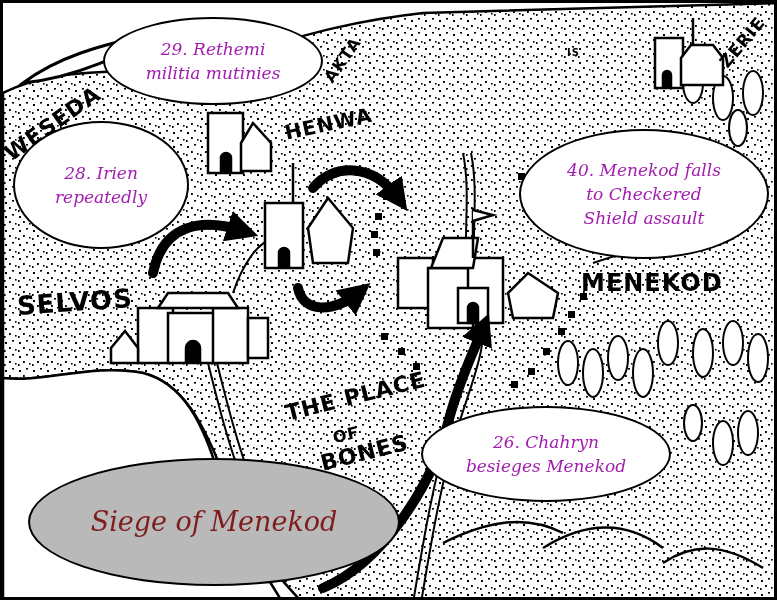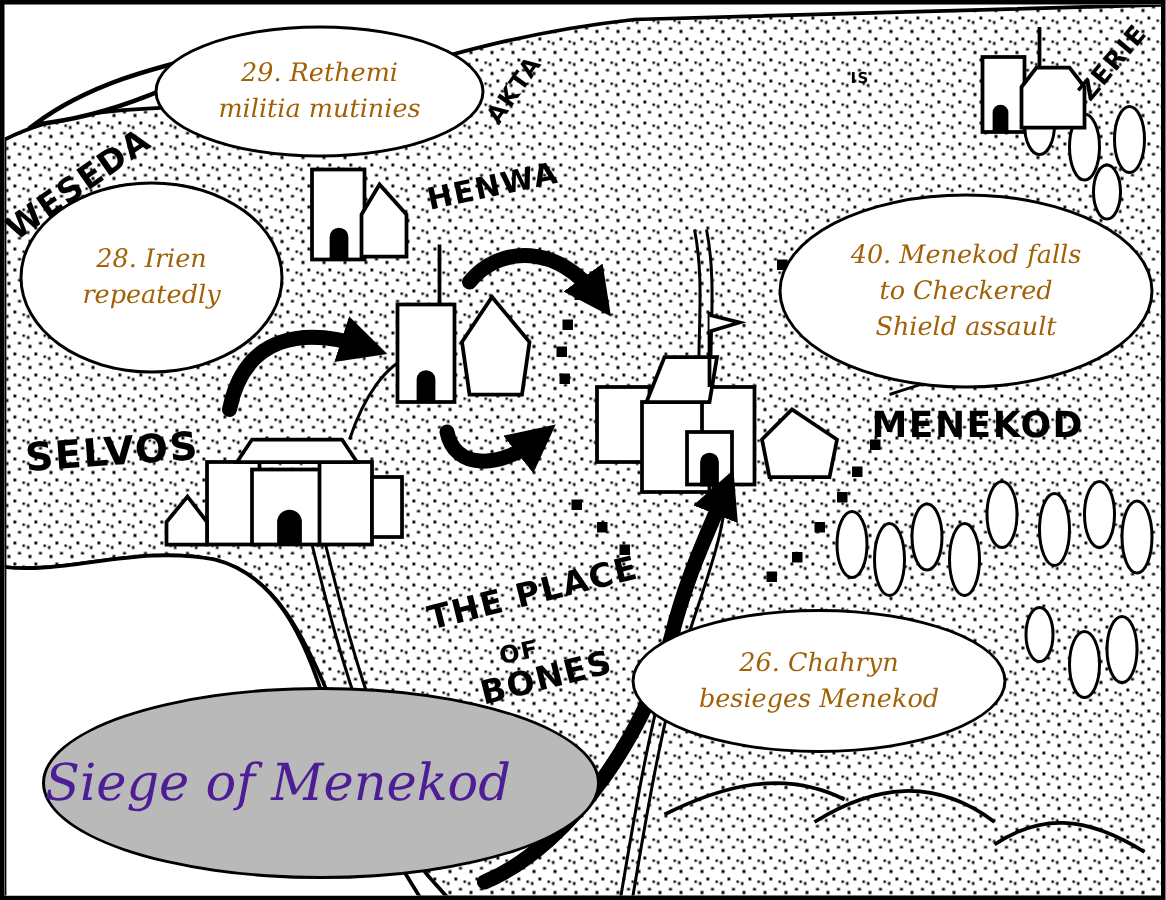--- a/index.html
+++ b/index.html
@@ -10,31 +10,31 @@
     border: 3px solid #000;
   }
   #map svg.terrain { position: absolute; left: 0; top: 0; }
   .callout {
     position: absolute; box-sizing: border-box;
     border: 2.5px solid #000; border-radius: 50%;
     background: #fff;
     display: flex; flex-direction: column; align-items: center; justify-content: center;
     text-align: center;
     font-family: "DejaVu Serif", "Liberation Serif", serif;
-    font-style: italic; color: #a16207;
+    font-style: italic; color: #a21caf;
     font-size: 17px; line-height: 24px;
   }
   .callout span { display: block; white-space: nowrap; }
   .title-oval {
     position: absolute; box-sizing: border-box;
     border: 2.5px solid #000; border-radius: 50%;
-    display: flex; flex-direction: column; align-items: flex-start; justify-content: center;
+    display: flex; flex-direction: column; align-items: center; justify-content: center;
     font-family: "DejaVu Serif", "Liberation Serif", serif;
-    font-style: italic; color: #4c1d95;
-    font-size: 34px; line-height: 36px;
+    font-style: italic; color: #7f1d1d;
+    font-size: 27px; line-height: 36px;
   }
   .place {
     position: absolute;
     font-family: "DejaVu Sans", "Liberation Sans", sans-serif;
     font-weight: bold; color: #000; letter-spacing: 1px;
     white-space: nowrap; transform-origin: left center;
   }
 </style>
 </head>
 <body>

